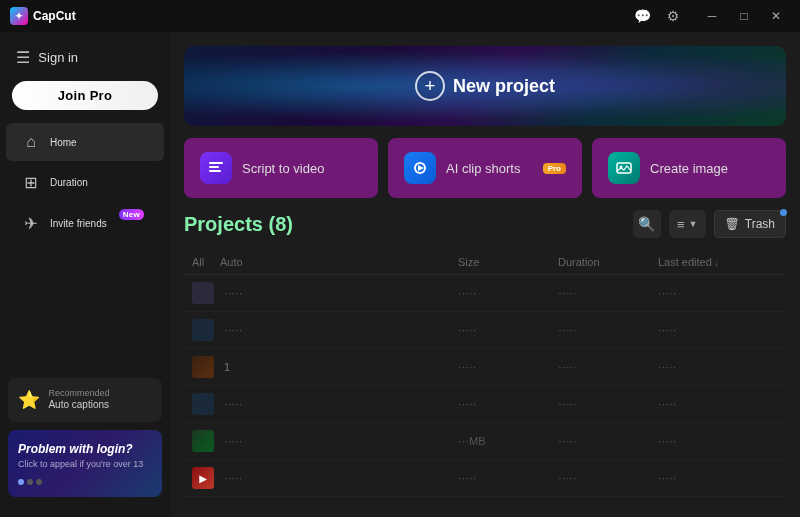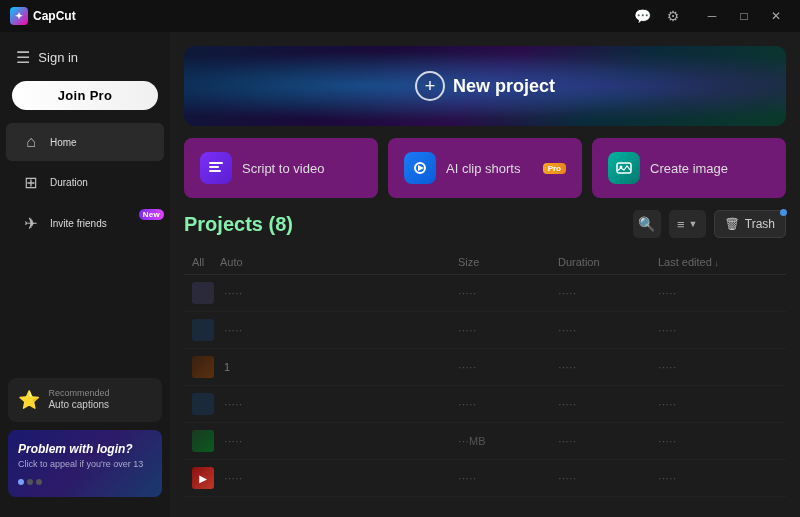--- a/index.html
+++ b/index.html
@@ -156,21 +156,21 @@
       color: #ddd;
     }
     .badge-new {
       background: linear-gradient(90deg, #7b2ff7, #e040fb);
       color: #fff;
       font-size: 8px;
       padding: 1px 4px;
       border-radius: 6px;
       position: absolute;
       top: 5px;
-      right: 0;
+      right: 20px;
       font-weight: 600;
       letter-spacing: 0.3px;
     }
 
     
     .sidebar-bottom {
       margin-top: auto;
       padding: 10px 8px;
       display: flex;
       flex-direction: column;

